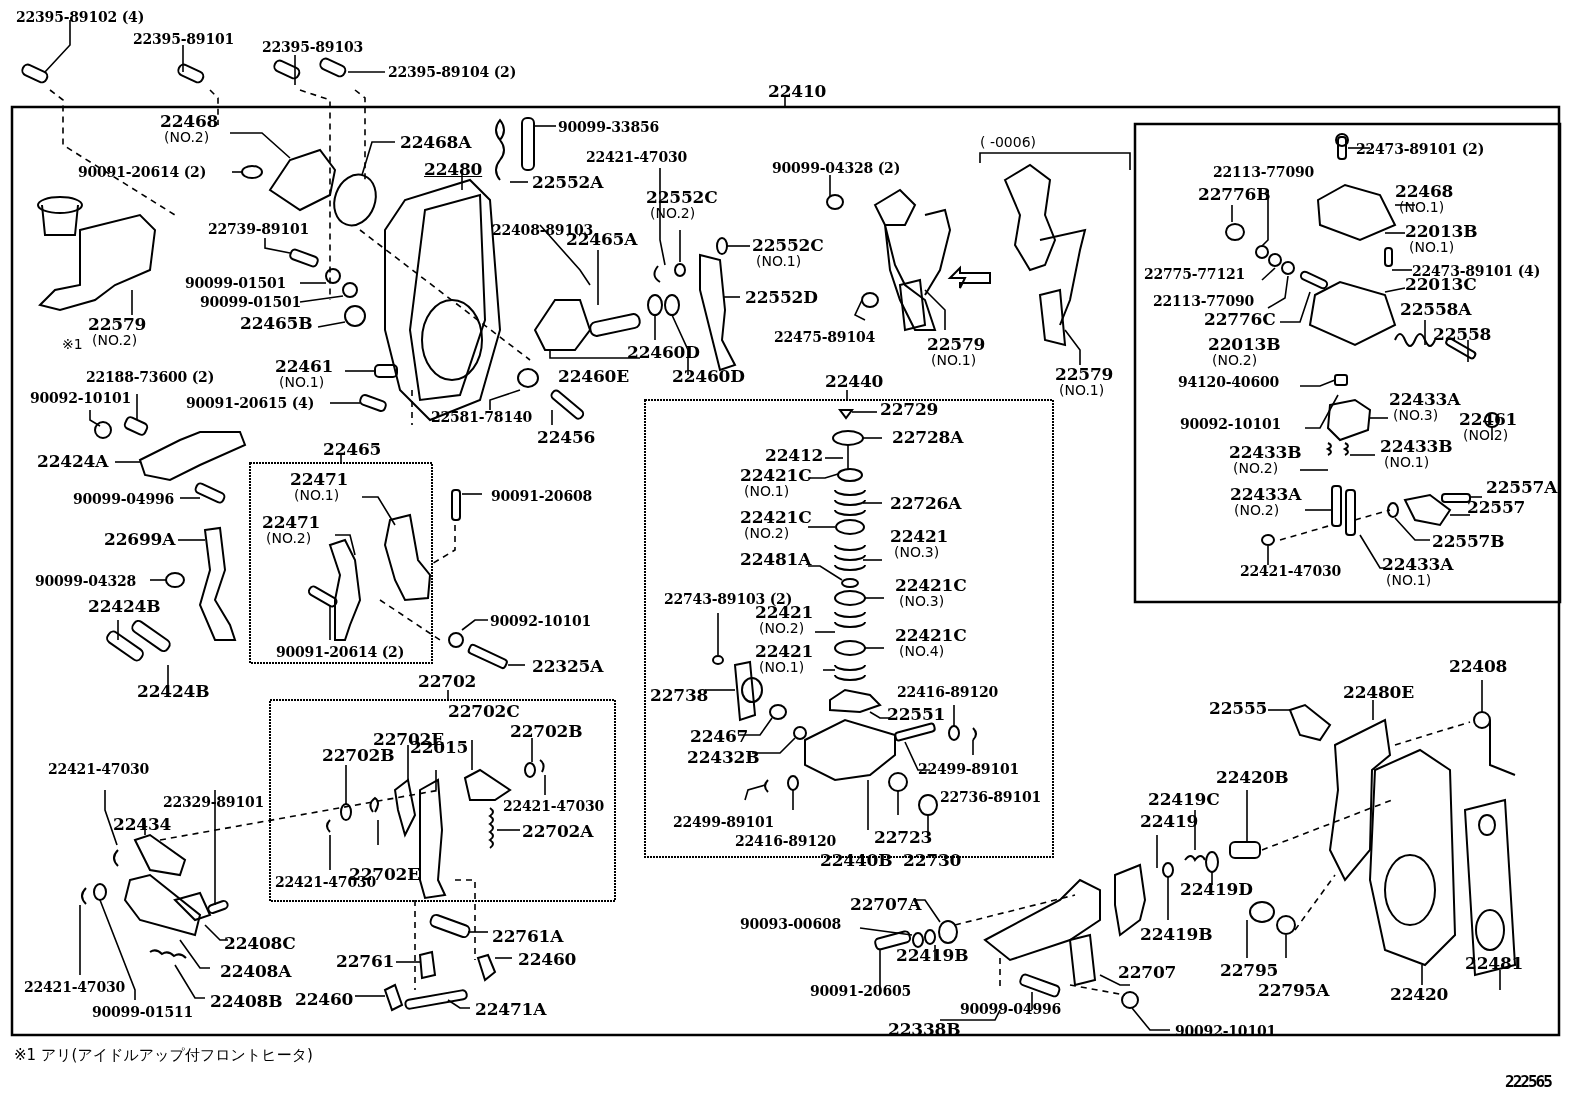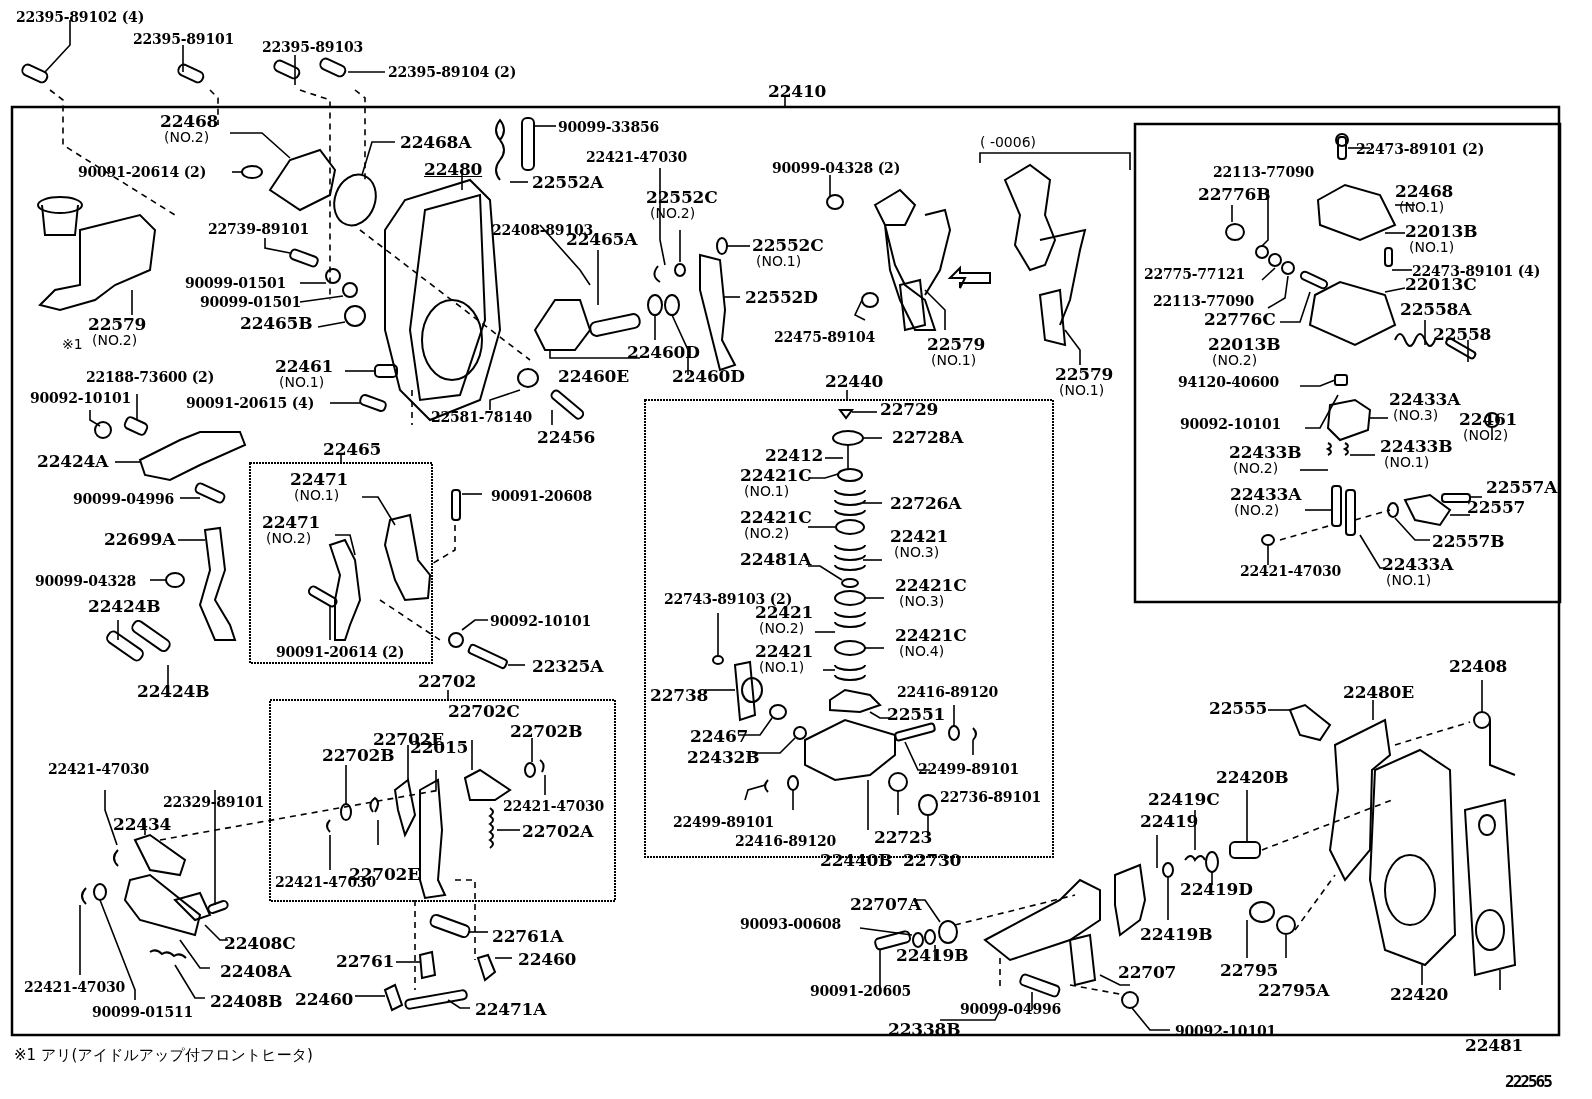--- a/index.html
+++ b/index.html
@@ -821,20 +821,20 @@
       </div>
       <div style="position: absolute; left: 1343px; top: 683px;">
         <div class="lbl" style="position: relative; left: 0px; top: 0px;">22480E</div>
       </div>
       <div style="position: absolute; left: 1449px; top: 657px;">
         <div class="lbl" style="position: relative; left: 0px; top: 0px;">22408</div>
       </div>
       <div style="position: absolute; left: 1390px; top: 985px;">
         <div class="lbl" style="position: relative; left: 0px; top: 0px;">22420</div>
       </div>
-      <div style="position: absolute; left: 1465px; top: 1036px;">
+      <div style="position: absolute; left: 1465px; top: 954px;">
         <div class="lbl" style="position: relative; left: 0px; top: 0px;">22481</div>
       </div>
     </div>
 
   <div id="footnote">※1  アリ(アイドルアップ付フロントヒータ)</div>
   <div id="figid">222565</div>
 </div>
 
 </body></html>

